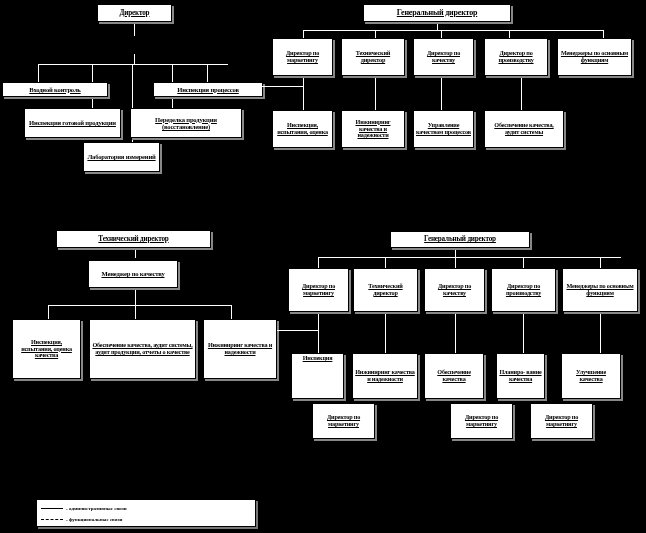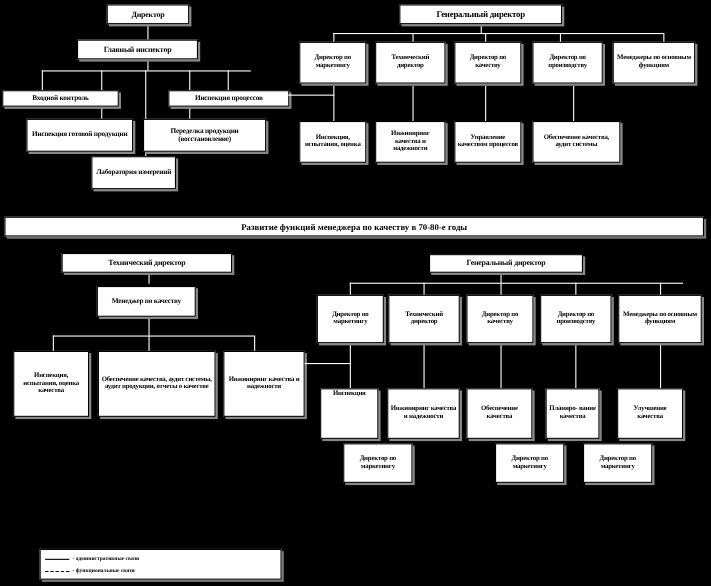--- a/index.html
+++ b/index.html
@@ -5,21 +5,21 @@
   html,body{margin:0;padding:0;background:#000;}
   body{width:646px;height:533px;position:relative;overflow:hidden;
        font-family:"Liberation Serif","DejaVu Serif",serif;color:#000;}
   #stage{position:relative;width:646px;height:533px;background:#000;}
 
   .box{position:absolute;background:#fff;border:1px solid #000;
        box-sizing:border-box;display:flex;align-items:center;
        justify-content:center;text-align:center;font-weight:bold;
        line-height:1.12;letter-spacing:-0.2px;overflow:hidden;
        padding:1px 2px;}
-  .box.sh{box-shadow:2px 2px 0 #888;}
+  .box.sh{box-shadow:2px 2px 0 #888;text-decoration:underline;}
   .f6{font-size:6.2px;}
   .f65{font-size:6.6px;}
   .f7{font-size:7.2px;}
   .f8{font-size:8px;}
 
   .banner{position:absolute;background:#fff;border:1px solid #000;
           box-sizing:border-box;display:flex;align-items:center;
           justify-content:center;font-weight:bold;font-size:8px;
           box-shadow:2px 2px 0 #777;}
 
@@ -44,21 +44,20 @@
   <div class="ln lnh" style="left:38px;top:64px;width:190px;"></div>
   <div class="ln lnv" style="left:134px;top:54px;height:10px;"></div>
   <div class="ln lnv" style="left:38px;top:64px;height:18px;"></div>
   <div class="ln lnv" style="left:207px;top:64px;height:18px;"></div>
   <div class="ln lnv" style="left:92px;top:64px;height:44px;"></div>
   <div class="ln lnv" style="left:172px;top:64px;height:44px;"></div>
   <div class="ln lnv" style="left:132px;top:64px;height:78px;"></div>
 
   <div class="box sh f7" style="left:97px;top:4px;width:75px;height:18px;">Директор</div>
 
-  <div class="box sh f7" style="left:70px;top:36px;width:110px;height:18px;">Главный инспектор</div>
 
   <div class="box sh f65" style="left:2px;top:82px;width:106px;height:15px;">Входной контроль</div>
 
   <div class="box sh f65" style="left:153px;top:82px;width:110px;height:15px;">Инспекция процессов</div>
 
   <div class="box sh f65" style="left:24px;top:108px;width:97px;height:30px;">Инспекция готовой продукции</div>
 
   <div class="box sh f65" style="left:130px;top:108px;width:112px;height:30px;">Переделка продукции (восстановление)</div>
 
   <div class="box sh f65" style="left:83px;top:142px;width:77px;height:30px;">Лаборатория измерений</div>
@@ -82,21 +81,20 @@
   <div class="box sh f6" style="left:341px;top:38px;width:64px;height:38px;">Технический директор</div>
   <div class="box sh f6" style="left:413px;top:38px;width:61px;height:38px;">Директор по качеству</div>
   <div class="box sh f6" style="left:484px;top:38px;width:64px;height:38px;">Директор по производству</div>
   <div class="box sh f6" style="left:557px;top:38px;width:75px;height:38px;">Менеджеры по основным функциям</div>
 
   <div class="box sh f6" style="left:272px;top:110px;width:61px;height:38px;">Инспекция, испытания, оценка</div>
   <div class="box sh f6" style="left:341px;top:110px;width:64px;height:38px;">Инжиниринг качества и надежности</div>
   <div class="box sh f6" style="left:413px;top:110px;width:61px;height:38px;">Управление качеством процессов</div>
   <div class="box sh f6" style="left:484px;top:110px;width:80px;height:38px;">Обеспечение качества, аудит системы</div>
 
-  <div class="banner" style="left:4px;top:197px;width:636px;height:18px;">Развитие функций менеджера по качеству в 70-80-е  годы</div>
 
   <div class="ln lnv" style="left:135px;top:248px;height:10px;"></div>
   <div class="ln lnh" style="left:48px;top:305px;width:183px;"></div>
   <div class="ln lnv" style="left:135px;top:288px;height:17px;"></div>
   <div class="ln lnv" style="left:48px;top:305px;height:14px;"></div>
   <div class="ln lnv" style="left:135px;top:305px;height:14px;"></div>
   <div class="ln lnv" style="left:231px;top:305px;height:14px;"></div>
 
   <div class="box sh f7" style="left:56px;top:230px;width:155px;height:18px;">Технический директор</div>
 

